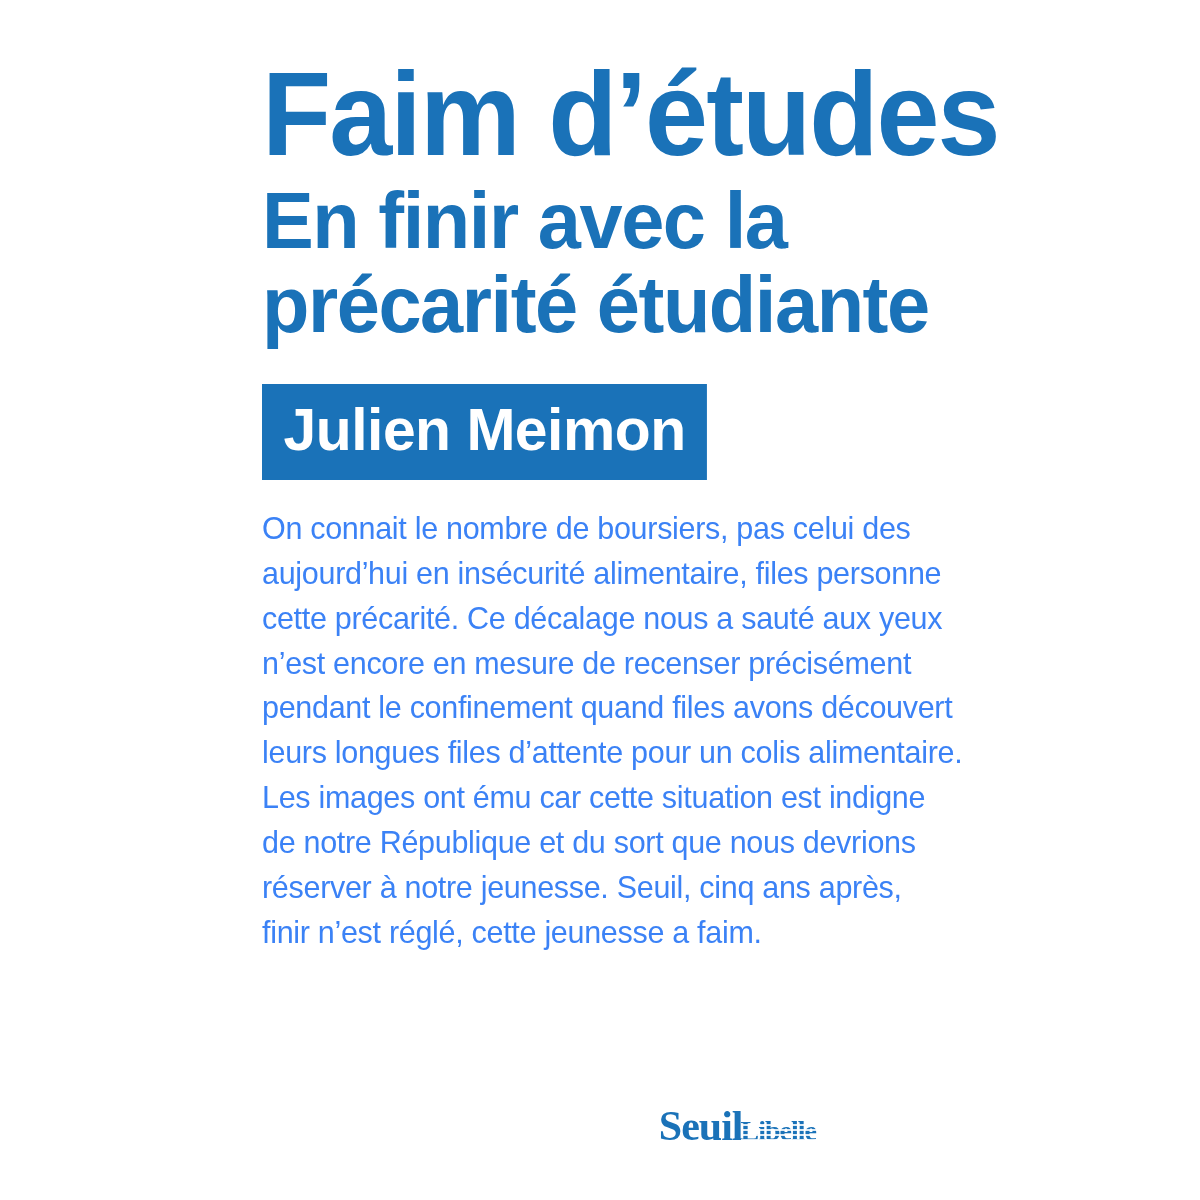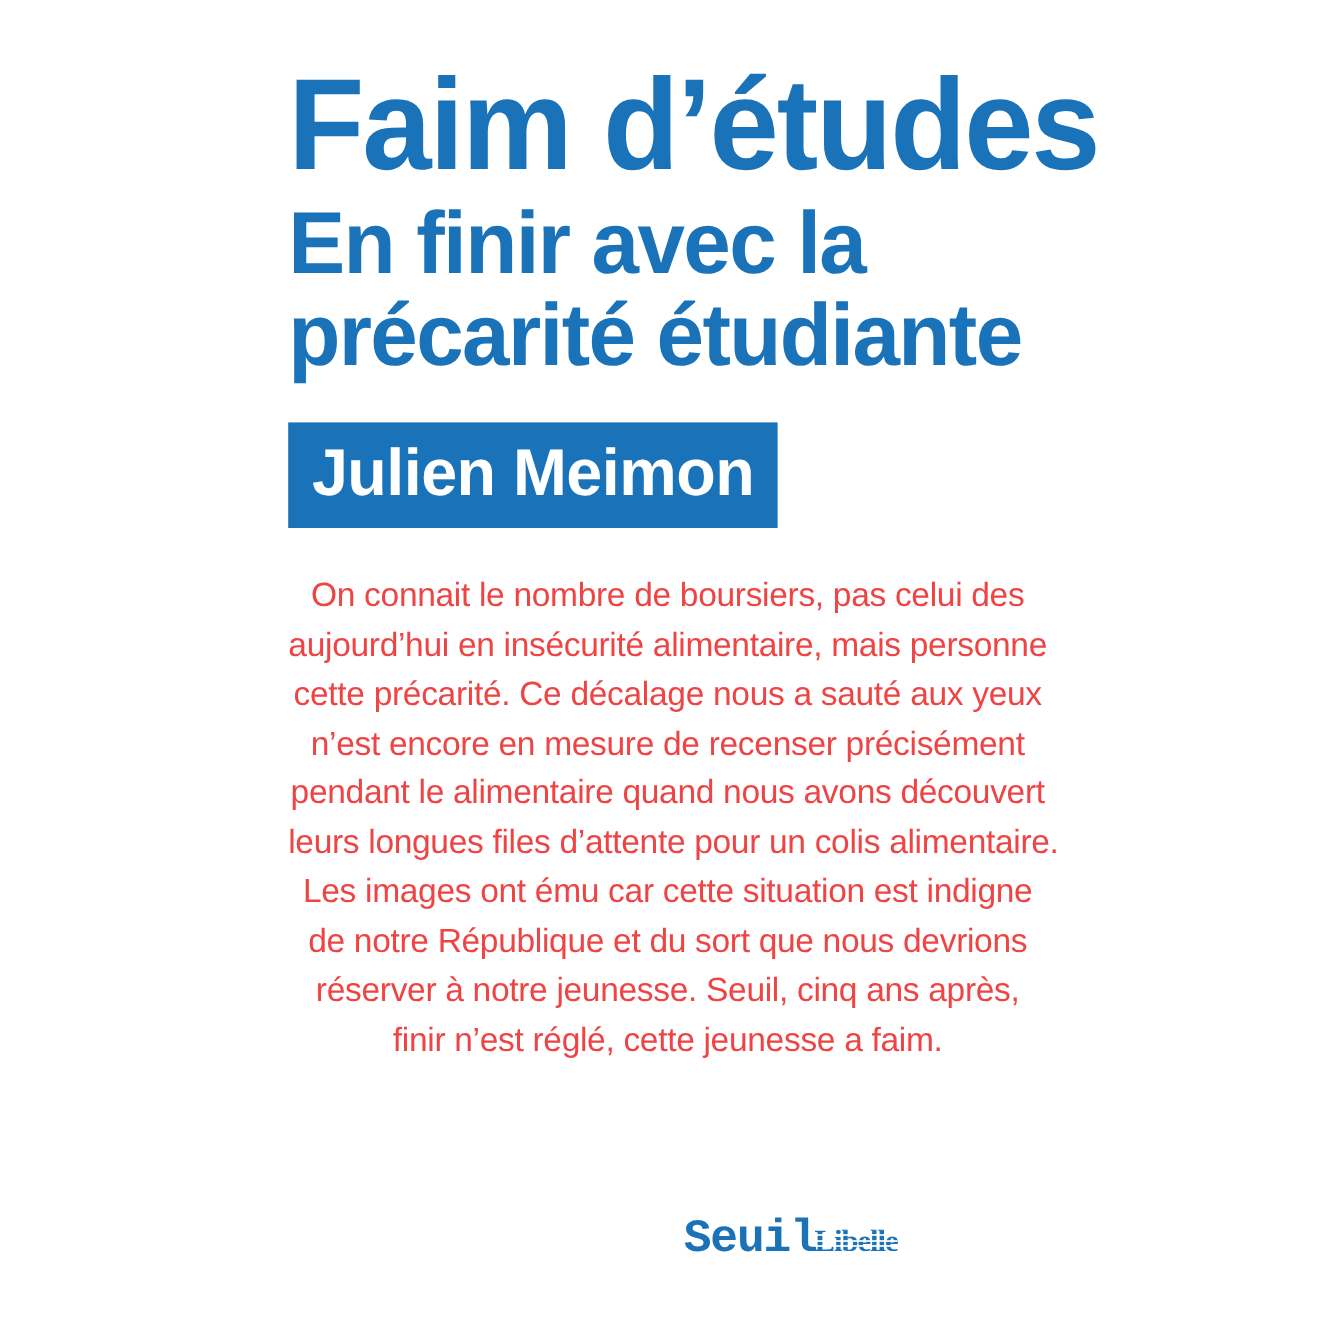--- a/index.html
+++ b/index.html
@@ -71,49 +71,49 @@
     line-height: 1;
     letter-spacing: -0.5px;
     padding: 16px 22px 20px 22px;
     margin-top: 36px;
     white-space: nowrap;
     transform: scaleX(0.98);
     transform-origin: left top;
   }
 
   .blurb {
-    margin-top: 39px;
-    color: #ef4444;
+    margin-top: 26px;
+    color: #3b82f6;
     font-family: "Liberation Sans", sans-serif;
     font-size: 30.5px;
     line-height: 1.47;
     letter-spacing: -0.3px;
     width: 690px;
-    text-align: center;
+    text-align: left;
   }
   .blurb .line {
     display: block;
     white-space: nowrap;
   }
 
   
   .publisher {
     position: absolute;
     right: 208px;
     bottom: 50px;
     display: flex;
     align-items: baseline;
     font-family: "Liberation Serif", serif;
   }
   .publisher .seuil {
     color: #1a72b8;
     font-weight: bold;
     font-size: 42px;
     letter-spacing: -1px;
-    font-family: Liberation Mono, monospace;
+    font-family: Liberation Serif, serif;
   }
   .publisher .libelle {
     color: #1a72b8;
     font-weight: bold;
     font-size: 28px;
     letter-spacing: -1px;
     font-family: "Liberation Serif", serif;
     position: relative;
     margin-left: -2px;
   }
@@ -145,24 +145,24 @@
 
     <div class="subtitle">
       <span class="line">En finir avec la</span>
       <span class="line">précarité étudiante</span>
     </div>
 
     <div class="author-band">Julien Meimon</div>
 
     <div class="blurb">
       <span class="line">On connait le nombre de boursiers, pas celui des</span>
-      <span class="line">aujourd’hui en insécurité alimentaire, mais personne</span>
+      <span class="line">aujourd’hui en insécurité alimentaire, files personne</span>
       <span class="line">cette précarité. Ce décalage nous a sauté aux yeux</span>
       <span class="line">n’est encore en mesure de recenser précisément</span>
-      <span class="line">pendant le alimentaire quand nous avons découvert</span>
+      <span class="line">pendant le confinement quand files avons découvert</span>
       <span class="line">leurs longues files d’attente pour un colis alimentaire.</span>
       <span class="line">Les images ont ému car cette situation est indigne</span>
       <span class="line">de notre République et du sort que nous devrions</span>
       <span class="line">réserver à notre jeunesse. Seuil, cinq ans après,</span>
       <span class="line">finir n’est réglé, cette jeunesse a faim.</span>
     </div>
 
   </div>
 
   <div class="publisher">

